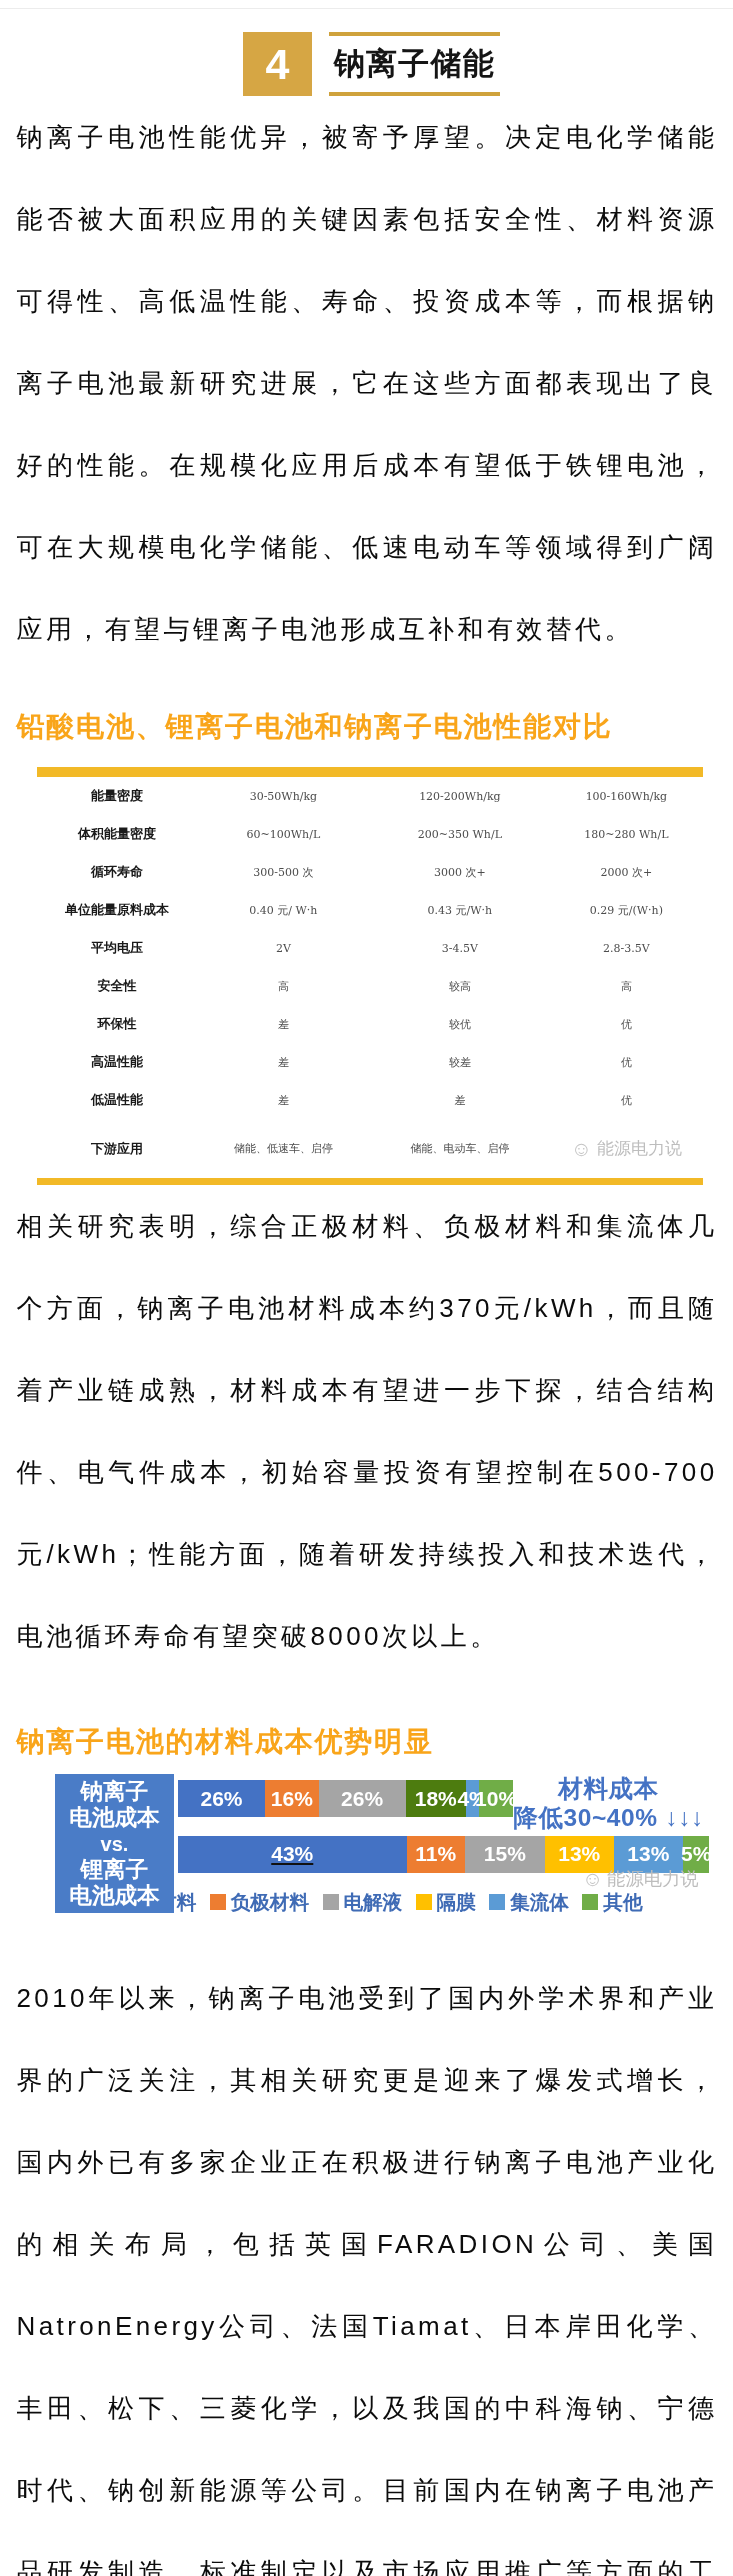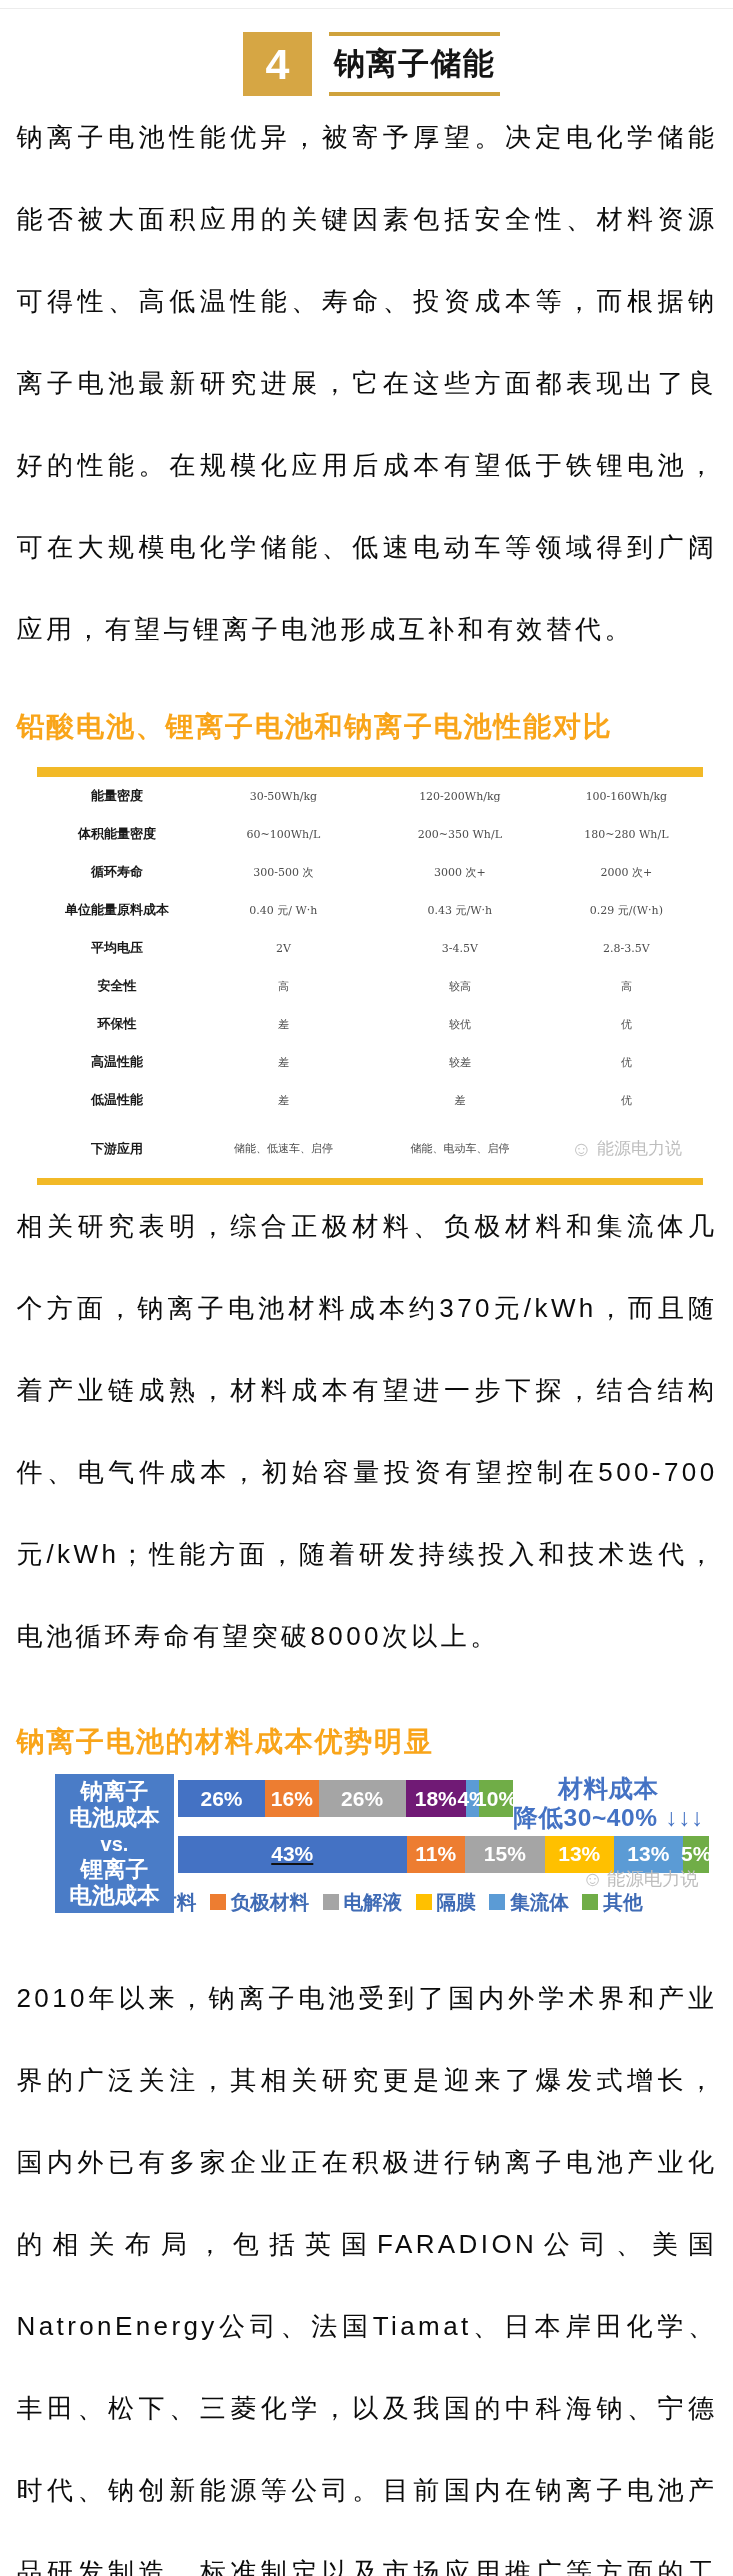--- a/index.html
+++ b/index.html
@@ -198,21 +198,21 @@
     <div class="bar-row" style="width: 63%;">
         <div class="seg" style="width: 26%; background: rgb(68, 114, 196);">
           <span>26%</span>
         </div>
         <div class="seg" style="width: 16%; background: rgb(237, 125, 49);">
           <span>16%</span>
         </div>
         <div class="seg" style="width: 26%; background: rgb(165, 165, 165);">
           <span>26%</span>
         </div>
-        <div class="seg" style="width: 18%; background: #701a75;">
+        <div class="seg" style="width: 18%; background: #4d7c0f;">
           <span>18%</span>
         </div>
         <div class="seg" style="width: 4%; background: rgb(91, 155, 213);">
           <span>4%</span>
         </div>
         <div class="seg" style="width: 10%; background: rgb(112, 173, 71);">
           <span>10%</span>
         </div>
       </div>
     <div class="bar-row second" style="width: 100%;">

